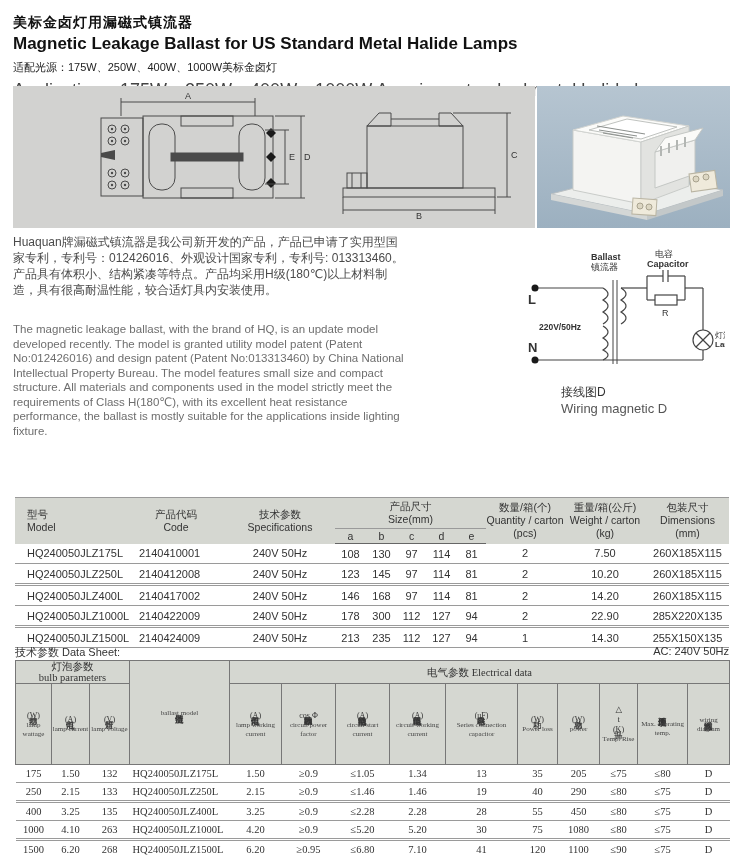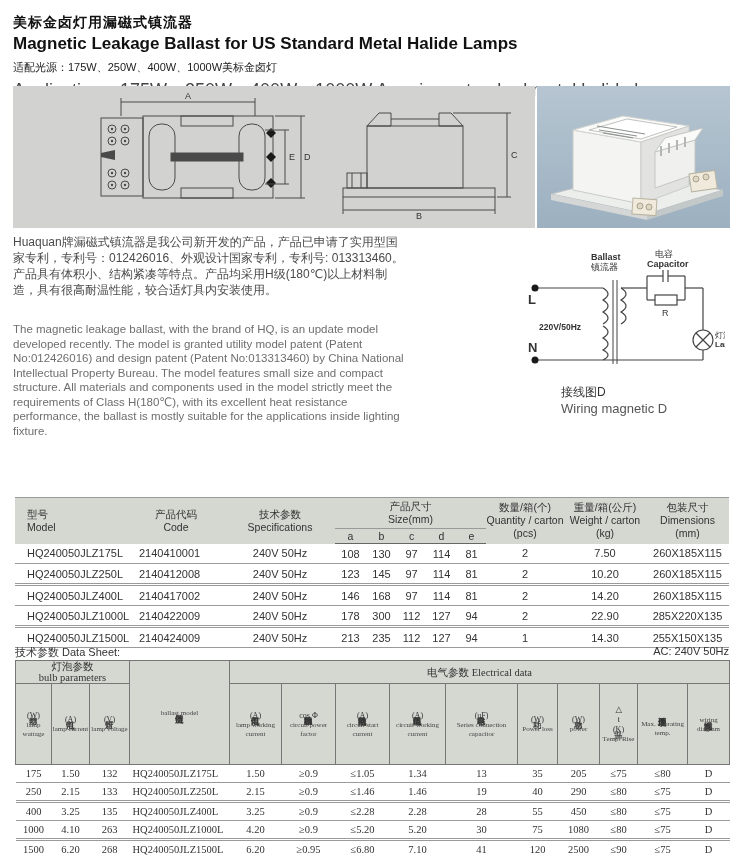--- a/index.html
+++ b/index.html
@@ -578,21 +578,21 @@
           <td>1500</td>
           <td>6.20</td>
           <td>268</td>
           <td class="cl">HQ240050JLZ1500L</td>
           <td>6.20</td>
           <td>≥0.95</td>
           <td>≤6.80</td>
           <td>7.10</td>
           <td>41</td>
           <td>120</td>
-          <td>2500</td>
+          <td>1100</td>
           <td>≤90</td>
           <td>≤75</td>
           <td>D</td>
         </tr>
       </tbody>
   </table>
 
 </div>
 
 </body></html>

